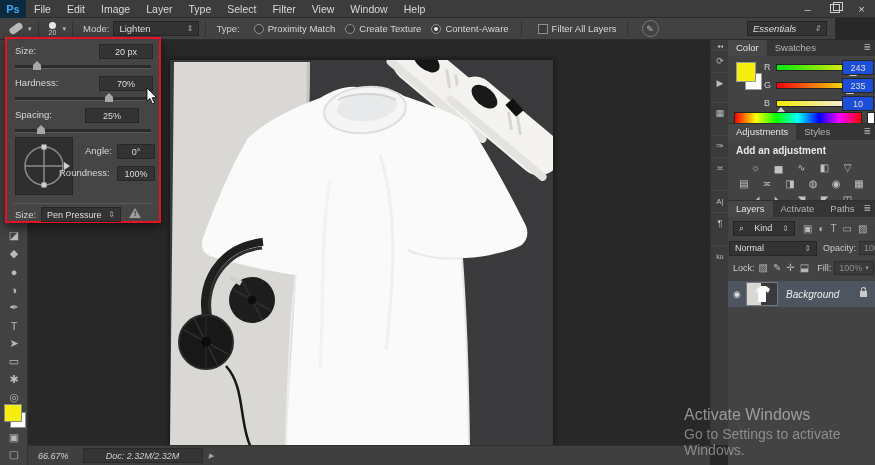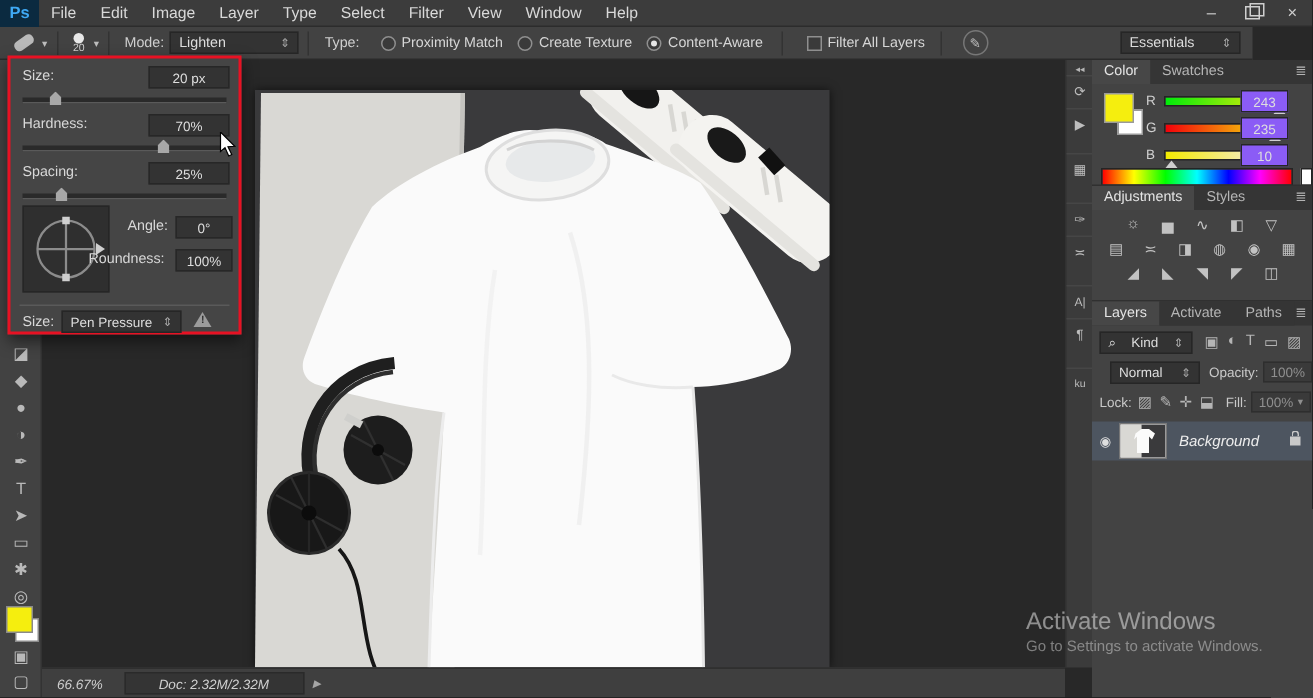--- a/index.html
+++ b/index.html
@@ -24,21 +24,21 @@
   .preset-dot{width:7px;height:7px;border-radius:50%;background:#e8e8e8;}
   .preset-num{font-size:7px;color:#cfcfcf;line-height:7px;}
   .ob-label{color:#cfcfcf;margin:0 4px;flex:none;}
   .select{background:#333;border:1px solid #262626;height:15px;display:flex;align-items:center;padding:0 5px;color:#dedede;box-sizing:border-box;flex:none;}
   .select .updown{margin-left:8px;font-size:8px;color:#a8a8a8;}
   .radio-group{display:flex;align-items:center;flex:none;}
   .radio{width:10px;height:10px;border-radius:50%;border:1px solid #8f8f8f;background:#3a3a3a;margin:0 4px 0 10px;position:relative;flex:none;box-sizing:border-box;}
   .radio.sel:after{content:"";position:absolute;left:2px;top:2px;width:4px;height:4px;border-radius:50%;background:#e6e6e6;}
   .checkbox{width:10px;height:10px;border:1px solid #8f8f8f;background:#3a3a3a;margin:0 4px 0 10px;flex:none;box-sizing:border-box;}
   .pressure-btn{width:15px;height:15px;border:1px solid #777;border-radius:50%;display:flex;align-items:center;justify-content:center;font-size:9px;color:#bdbdbd;margin-left:8px;flex:none;}
-  .workspace{margin-left:auto;margin-right:8px;width:80px;justify-content:space-between;}
+  .workspace{margin-left:auto;margin-right:8px;width:80px;justify-content:space-between;font-style:italic;}
   
   .toolbar{left:0;top:40px;width:28px;height:425px;background:#424242;border-right:1px solid #333;box-sizing:border-box;}
   .tool{position:absolute;left:0;width:28px;height:17px;display:flex;align-items:center;justify-content:center;color:#b9b9b9;font-size:11px;}
   .swatch-fg{position:absolute;left:4px;top:364px;width:16px;height:16px;background:#f5ee0e;border:1px solid #8a8a8a;z-index:2;}
   .swatch-bg{position:absolute;left:10px;top:372px;width:14px;height:14px;background:#fff;border:1px solid #8a8a8a;z-index:1;}
   
   .canvas-area{left:28px;top:40px;width:682px;height:405px;background:#282828;}
   .canvas{position:absolute;left:142px;top:20px;width:383px;height:385px;box-shadow:0 0 6px rgba(0,0,0,.6);}
   
   .dock{left:710px;top:40px;width:18px;height:405px;background:#3b3b3b;border-left:1px solid #313131;box-sizing:border-box;}
@@ -48,21 +48,21 @@
   .panels{left:728px;top:40px;width:147px;height:425px;background:#434343;}
   .tabbar{height:16px;background:#353535;display:flex;align-items:flex-end;position:relative;}
   .tab{height:16px;line-height:16px;padding:0 8px;font-size:9.5px;color:#b5b5b5;background:#353535;}
   .tab.active{background:#474747;color:#e4e4e4;}
   .panel-menu{position:absolute;right:4px;top:2px;font-size:9px;color:#b5b5b5;}
   .cpanel{position:absolute;left:0;width:147px;}
   .chan-row{position:absolute;left:36px;height:14px;display:flex;align-items:center;}
   .chan-label{width:12px;font-size:9px;color:#d0d0d0;}
   .chan-track{width:80px;height:7px;border:1px solid #242424;position:relative;box-sizing:border-box;}
   .chan-thumb{position:absolute;top:6px;width:0;height:0;border-left:4px solid transparent;border-right:4px solid transparent;border-bottom:5px solid #cfcfcf;}
-  .chan-val{position:absolute;right:16px;width:30px;height:13px;background:#8b5cf6;border:1px solid #262626;font-size:9px;color:#dedede;display:flex;align-items:center;justify-content:center;text-align:center;}
+  .chan-val{position:absolute;right:1px;width:30px;height:13px;background:#1d4ed8;border:1px solid #262626;font-size:9px;color:#dedede;display:flex;align-items:center;justify-content:center;text-align:center;}
   .spectrum{position:absolute;left:6px;width:126px;height:10px;background:linear-gradient(to right,#f00,#ff0,#0f0,#0ff,#00f,#f0f,#f00);border:1px solid #242424;}
   .spec-white{position:absolute;right:-14px;top:-1px;width:6px;height:10px;background:#fff;border:1px solid #242424;}
   .spec-black{position:absolute;right:-21px;top:-1px;width:6px;height:10px;background:#000;border:1px solid #242424;}
   .adj-head{font-size:10px;font-weight:bold;color:#e8e8e8;padding:5px 0 2px 8px;}
   .adj-row{display:flex;justify-content:center;gap:7px;margin-top:3px;}
   .adj-icon{width:16px;height:13px;display:flex;align-items:center;justify-content:center;font-size:10px;color:#c2c2c2;}
   .lp-row{position:absolute;left:0;width:147px;display:flex;align-items:center;font-size:9px;color:#c9c9c9;}
   .kind-box{margin-left:5px;width:62px;justify-content:space-between;}
   .lp-icons{display:flex;gap:6px;margin-left:8px;color:#b5b5b5;font-size:10px;}
   .gray-box{background:#3a3a3a;border:1px solid #2e2e2e;height:14px;display:flex;align-items:center;padding:0 4px;color:#8f8f8f;box-sizing:border-box;}
@@ -82,21 +82,21 @@
   .pp-divider{position:absolute;left:6px;top:164px;width:140px;height:1px;background:#5a5a5a;}
   .warn-tri{position:absolute;left:122px;top:169px;width:0;height:0;border-left:6px solid transparent;border-right:6px solid transparent;border-bottom:10px solid #9c9c9c;}
   .warn-excl{position:absolute;left:127px;top:171px;font-size:7px;color:#2f2f2f;font-weight:bold;}
   
   .statusbar{left:28px;top:445px;width:682px;height:20px;background:#3f3f3f;border-top:1px solid #2f2f2f;display:flex;align-items:center;font-size:9px;color:#cfcfcf;box-sizing:border-box;font-style:italic;}
   .doc-box{margin-left:14px;width:118px;height:13px;background:#343434;border:1px solid #2a2a2a;display:flex;align-items:center;justify-content:center;}
   .status-arrow{margin-left:6px;font-size:7px;color:#a5a5a5;}
   
   .watermark{left:684px;top:406px;width:190px;z-index:50;pointer-events:none;}
   .wm1{font-size:16px;color:rgba(228,228,228,.55);}
-  .wm2{font-size:10px;color:rgba(214,214,214,.5);margin-top:2px;}
+  .wm2{font-size:14px;color:rgba(214,214,214,.5);margin-top:2px;}
   .cursor{left:146px;top:88px;z-index:60;pointer-events:none;}
 </style>
 </head>
 <body>
 
 <div id="app">
 
   <div class="abs menubar">
     <div class="ps-logo">Ps</div>
     <span class="menu-item">File</span>
@@ -280,20 +280,21 @@
         <div class="spec-black"></div>
       </div>
     </div>
 
     <div class="cpanel" style="top:83px;height:77px;border-top:1px solid #303030">
       <div class="tabbar">
         <div class="tab active">Adjustments</div>
         <div class="tab">Styles</div>
         <span class="panel-menu">≣</span>
       </div>
+      <div class="adj-head">Add an adjustment</div>
       <div class="adj-row">
         <span class="adj-icon">☼</span>
         <span class="adj-icon">▅</span>
         <span class="adj-icon">∿</span>
         <span class="adj-icon">◧</span>
         <span class="adj-icon">▽</span>
       </div>
       <div class="adj-row">
         <span class="adj-icon">▤</span>
         <span class="adj-icon">≍</span>
@@ -326,21 +327,21 @@
         </div>
         <div class="lp-icons">
           <span>▣</span>
           <span>◐</span>
           <span>T</span>
           <span>▭</span>
           <span>▨</span>
         </div>
       </div>
       <div class="lp-row" style="top:39px;height:16px">
-        <div class="select" style="margin-left:12px;width:60px;font-size:9px;justify-content:space-between">
+        <div class="select" style="margin-left:1px;width:88px;font-size:9px;justify-content:space-between">
           <span>Normal</span>
           <span class="updown" style="margin-left:0">⇕</span>
         </div>
         <span style="margin-left:6px">Opacity:</span>
         <div class="gray-box" style="margin-left:3px">
           <span>100%</span>
 
         </div>
       </div>
       <div class="lp-row" style="top:59px;height:15px">
@@ -378,21 +379,21 @@
     <div class="pp-val" style="left:92px;top:5px;width:52px">20 px</div>
     <div class="pp-slider" style="top:26px">
         <div class="pp-thumb" style="left:18px"></div>
       </div>
     <span class="pp-label" style="left:8px;top:38px">Hardness:</span>
     <div class="pp-val" style="left:92px;top:37px;width:52px">70%</div>
     <div class="pp-slider" style="top:58px">
         <div class="pp-thumb" style="left:90px"></div>
       </div>
     <span class="pp-label" style="left:8px;top:70px">Spacing:</span>
-    <div class="pp-val" style="left:92px;top:69px;width:52px">25%</div>
+    <div class="pp-val" style="left:78px;top:69px;width:52px">25%</div>
     <div class="pp-slider" style="top:90px">
         <div class="pp-thumb" style="left:22px"></div>
       </div>
     <div class="angle-box">
       <svg width="56" height="56" viewBox="0 0 56 56">
         <circle cx="28" cy="28" r="19" fill="none" stroke="#8c8c8c" stroke-width="1.5"></circle>
         <line x1="9" y1="28" x2="47" y2="28" stroke="#8c8c8c" stroke-width="1.5"></line>
         <line x1="28" y1="9" x2="28" y2="47" stroke="#8c8c8c" stroke-width="1.5"></line>
         <rect x="25.5" y="6.5" width="5" height="5" fill="#cfcfcf"></rect>
         <rect x="25.5" y="44.5" width="5" height="5" fill="#cfcfcf"></rect>

